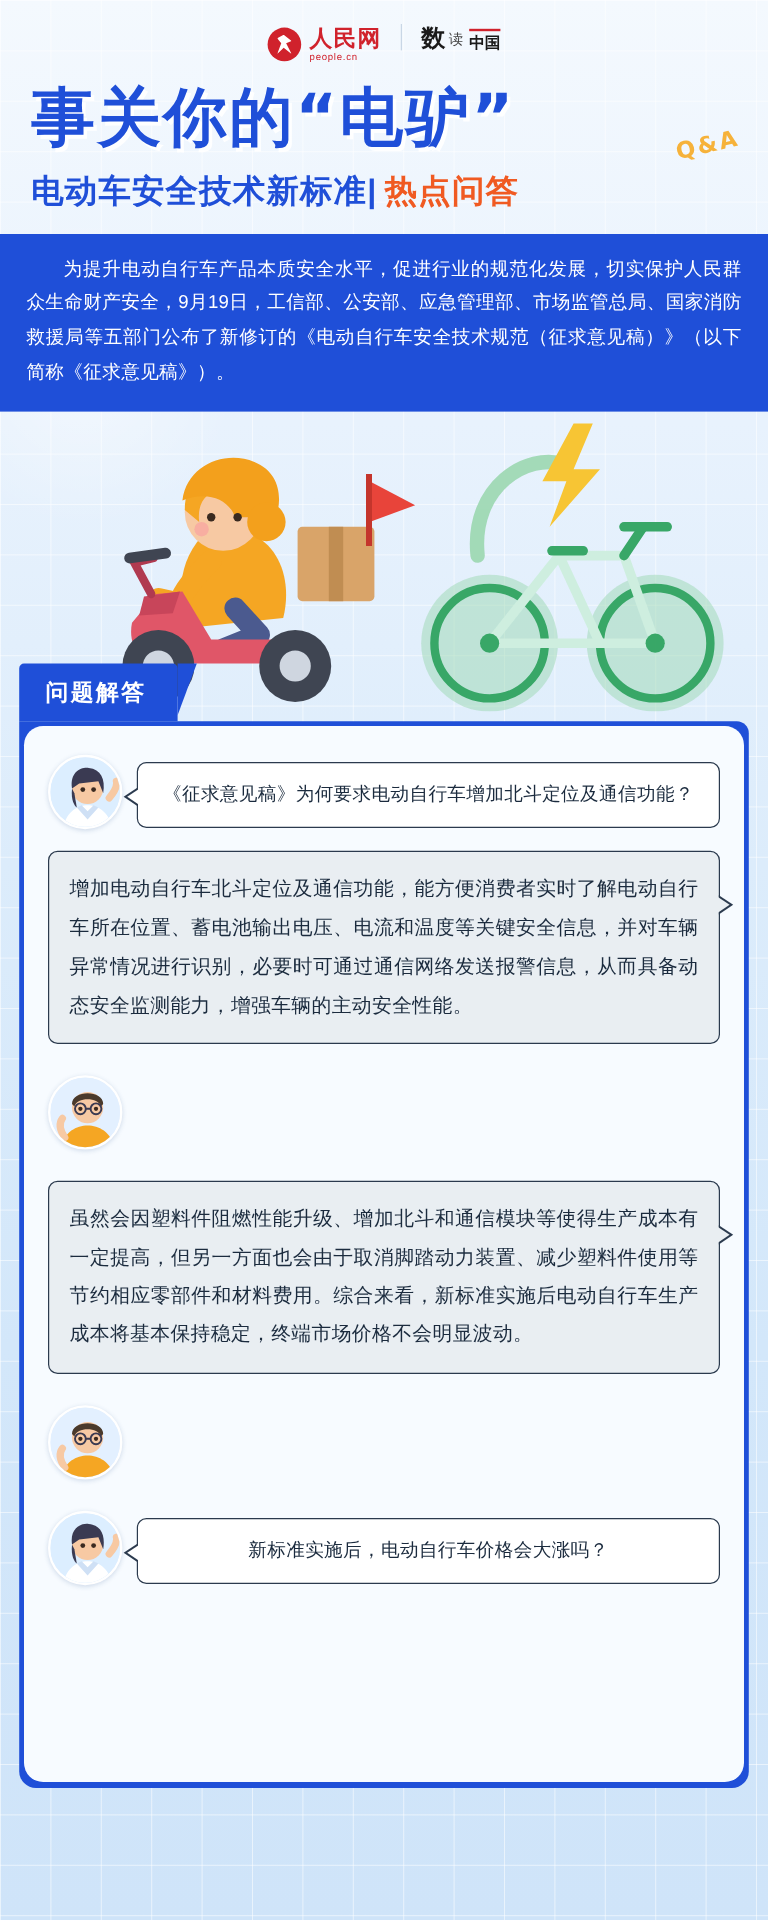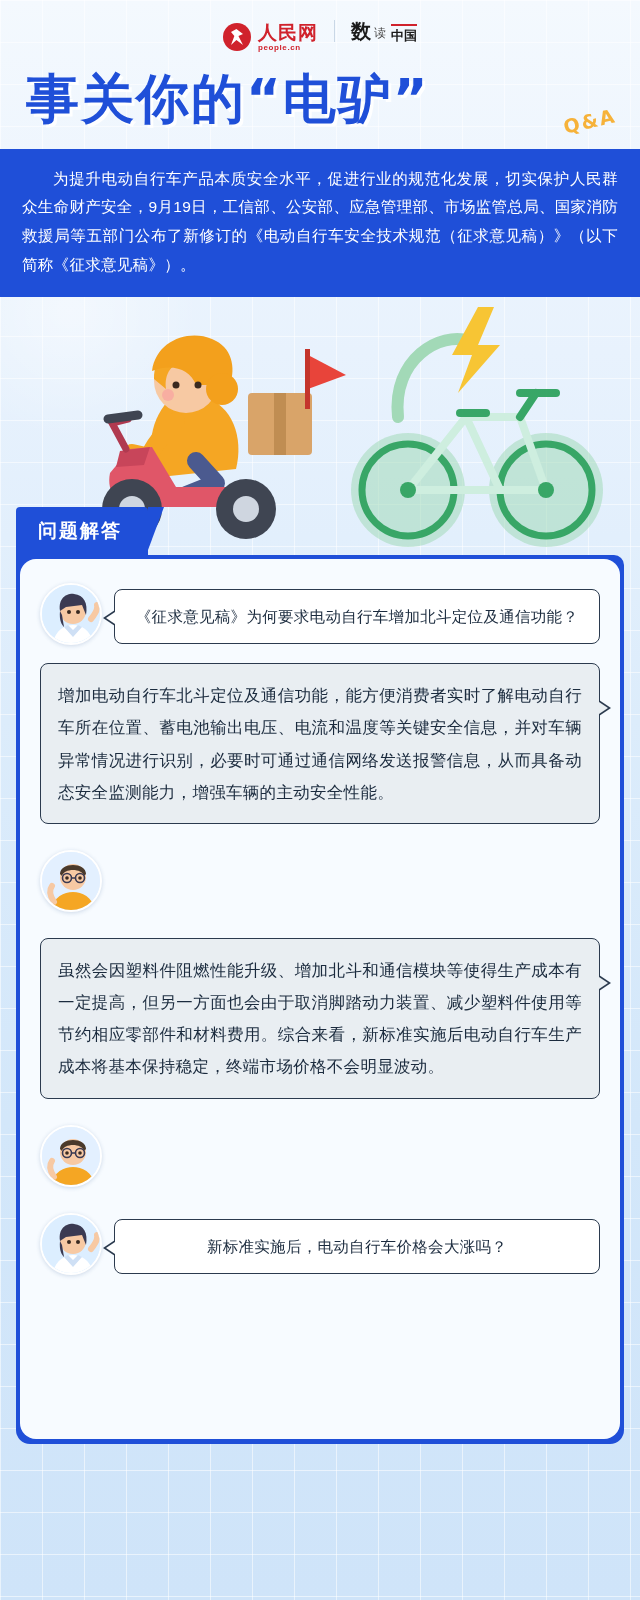--- a/index.html
+++ b/index.html
@@ -76,21 +76,20 @@
     font-size: 19px;
     font-weight: bold;
     color: #d0222c;
     letter-spacing: 1px;
   }
   .brand-en {
     font-size: 8px;
     color: #d0222c;
     letter-spacing: 0.6px;
     margin-top: 2px;
-    font-weight: bold;
   }
   .sep-dot { width: 1px; height: 22px; background: #c9d7e6; }
   .subbrand { display: flex; align-items: flex-end; gap: 3px; }
   .subbrand .b1 {
     font-size: 20px; font-weight: bold; color: #1a1a1a;
     font-family: "DejaVu Serif", serif;
   }
   .subbrand .b2 {
     font-size: 12px; color: #444; padding-bottom: 3px;
   }
@@ -306,20 +305,24 @@
     <div class="sep-dot"></div>
     <div class="subbrand">
       <span class="b1">数</span>
       <span class="b2">读</span>
       <span class="b3">中国</span>
     </div>
   </div>
 
   <div class="hero">
     <div class="hero-title">事关你的“电驴”</div>
+    <div class="hero-sub">
+      <span class="s1">电动车安全技术新标准|</span>
+      <span class="s2">热点问答</span>
+    </div>
     <div class="qa-badge">Q&amp;A</div>
   </div>
 
   <div class="lead-band">
     <p>为提升电动自行车产品本质安全水平，促进行业的规范化发展，切实保护人民群众生命财产安全，9月19日，工信部、公安部、应急管理部、市场监管总局、国家消防救援局等五部门公布了新修订的《电动自行车安全技术规范（征求意见稿）》（以下简称《征求意见稿》）。</p>
   </div>
 
   <div class="illus">
     <svg width="640" height="250" viewBox="0 0 640 250">
 

